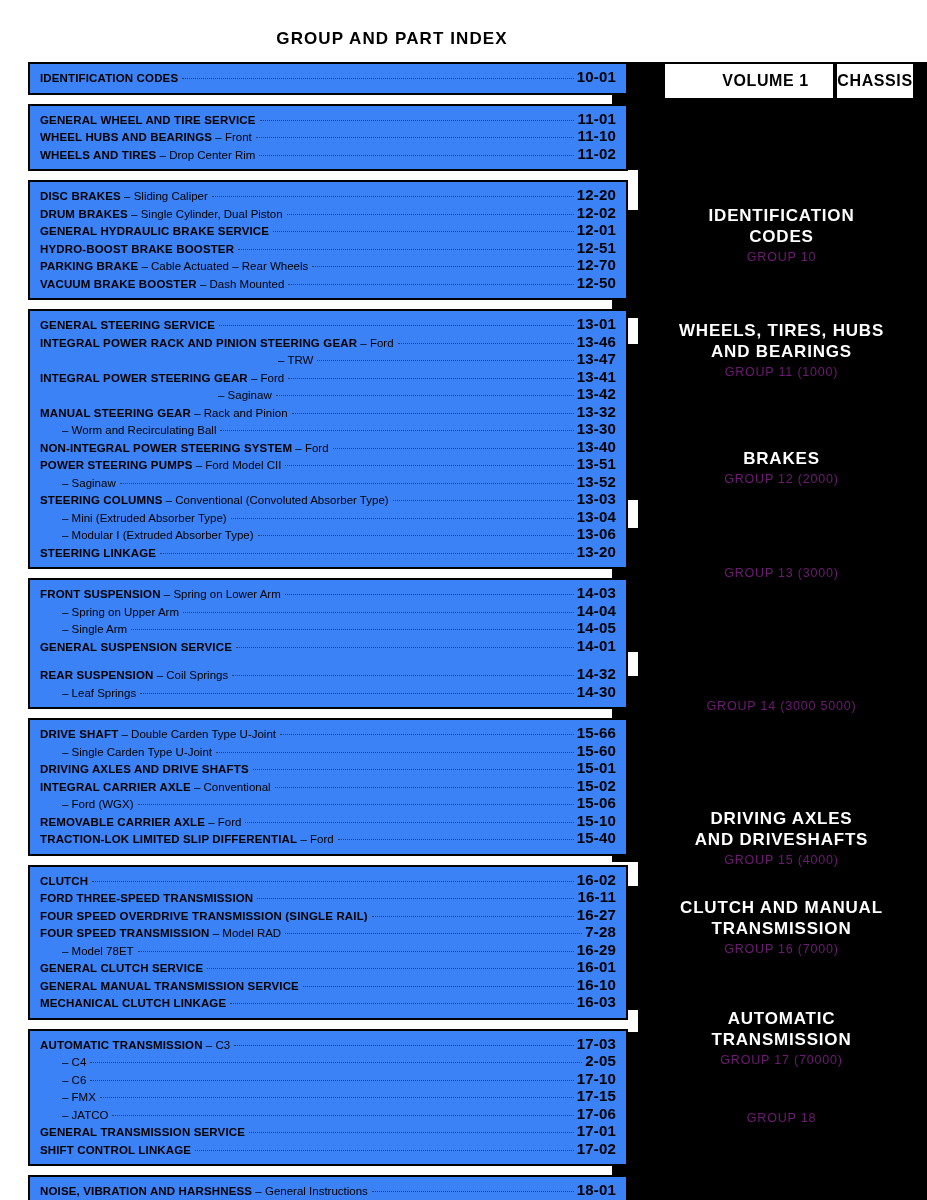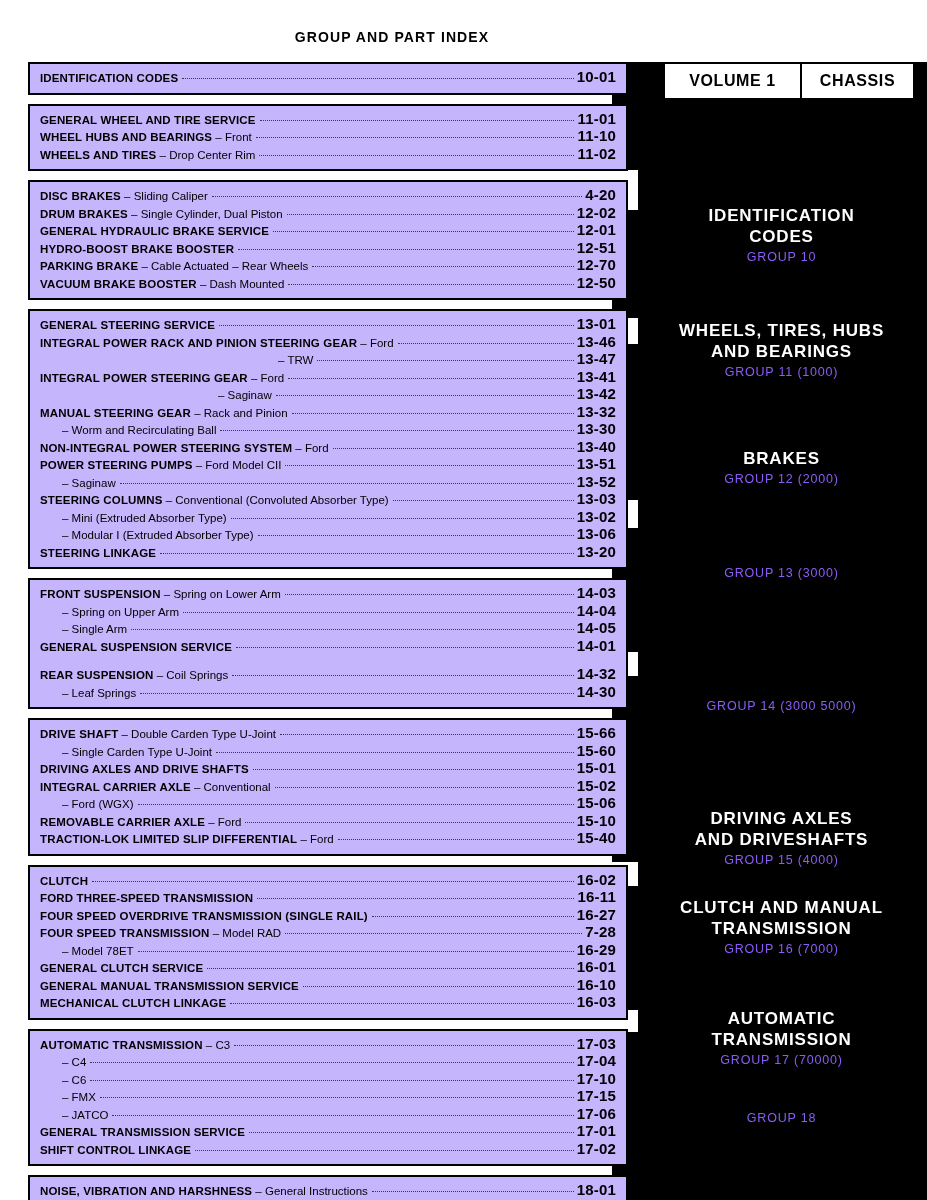--- a/index.html
+++ b/index.html
@@ -22,21 +22,21 @@
     background: #ffffff;
   }
 
   
   .page-title {
     position: absolute;
     top: 29px;
     left: 0;
     width: 784px;
     text-align: center;
-    font-size: 14px;
+    font-size: 17px;
     font-weight: bold;
     letter-spacing: 1.1px;
   }
 
   
   .black-panel {
     position: absolute;
     top: 62px;
     left: 630px;
     width: 297px;
@@ -62,21 +62,21 @@
 
   
   .index-col {
     position: absolute;
     left: 28px;
     top: 62px;
     width: 600px;
   }
   .box {
     border: 2px solid #000;
-    background: #c4b5fd;
+    background: #3b82f6;
     margin-bottom: 9px;
     padding: 5px 10px 6px 10px;
     position: relative;
   }
   .row {
     display: flex;
     align-items: baseline;
     font-size: 11.5px;
     line-height: 15.5px;
     white-space: nowrap;
@@ -124,41 +124,41 @@
     align-items: stretch;
   }
   .vol-box .cell {
     display: flex;
     align-items: center;
     justify-content: center;
     font-size: 16px;
     font-weight: bold;
     letter-spacing: 0.6px;
   }
-  .vol-box .cell.left { width: 135px; border-right: 2px solid #000000; }
+  .vol-box .cell.left { width: 135px; border-right: 4px solid #000000; padding-left: 33px; }
   .vol-box .cell.right { flex: 1; }
 
   .grp {
     position: absolute;
     left: 636px;
     width: 291px;
     color: #ffffff;
     text-align: center;
   }
   .grp .name {
     font-size: 17px;
     font-weight: bold;
     letter-spacing: 0.8px;
     line-height: 21px;
   }
   .grp .num {
     font-size: 12.5px;
     letter-spacing: 0.8px;
     margin-top: 3px;
-    color: #8b5cf6;
+    color: #701a75;
   }
 </style>
 </head>
 <body>
 
 <div id="page">
 
   <div class="page-title">GROUP AND PART INDEX</div>
 
   <div class="black-panel"></div>
@@ -198,21 +198,21 @@
         <div class="row">
           <span class="t">WHEELS AND TIRES<span class="sub"> – Drop Center Rim</span></span>
           <span class="leader"></span>
           <span class="pg">11-02</span>
         </div>
       </div>
       <div class="box">
         <div class="row">
           <span class="t">DISC BRAKES<span class="sub"> – Sliding Caliper</span></span>
           <span class="leader"></span>
-          <span class="pg">4-20</span>
+          <span class="pg">12-20</span>
         </div>
         <div class="row">
           <span class="t">DRUM BRAKES<span class="sub"> – Single Cylinder, Dual Piston</span></span>
           <span class="leader"></span>
           <span class="pg">12-02</span>
         </div>
         <div class="row">
           <span class="t">GENERAL HYDRAULIC BRAKE SERVICE</span>
           <span class="leader"></span>
           <span class="pg">12-01</span>
@@ -285,21 +285,21 @@
           <span class="pg">13-52</span>
         </div>
         <div class="row">
           <span class="t">STEERING COLUMNS<span class="sub"> – Conventional (Convoluted Absorber Type)</span></span>
           <span class="leader"></span>
           <span class="pg">13-03</span>
         </div>
         <div class="row indent cont">
           <span class="t"><span class="sub">– Mini (Extruded Absorber Type)</span></span>
           <span class="leader"></span>
-          <span class="pg">13-02</span>
+          <span class="pg">13-04</span>
         </div>
         <div class="row indent cont">
           <span class="t"><span class="sub">– Modular I (Extruded Absorber Type)</span></span>
           <span class="leader"></span>
           <span class="pg">13-06</span>
         </div>
         <div class="row">
           <span class="t">STEERING LINKAGE</span>
           <span class="leader"></span>
           <span class="pg">13-20</span>
@@ -419,21 +419,21 @@
       </div>
       <div class="box">
         <div class="row">
           <span class="t">AUTOMATIC TRANSMISSION<span class="sub"> – C3</span></span>
           <span class="leader"></span>
           <span class="pg">17-03</span>
         </div>
         <div class="row indent cont">
           <span class="t"><span class="sub">– C4</span></span>
           <span class="leader"></span>
-          <span class="pg">17-04</span>
+          <span class="pg">2-05</span>
         </div>
         <div class="row indent cont">
           <span class="t"><span class="sub">– C6</span></span>
           <span class="leader"></span>
           <span class="pg">17-10</span>
         </div>
         <div class="row indent cont">
           <span class="t"><span class="sub">– FMX</span></span>
           <span class="leader"></span>
           <span class="pg">17-15</span>

